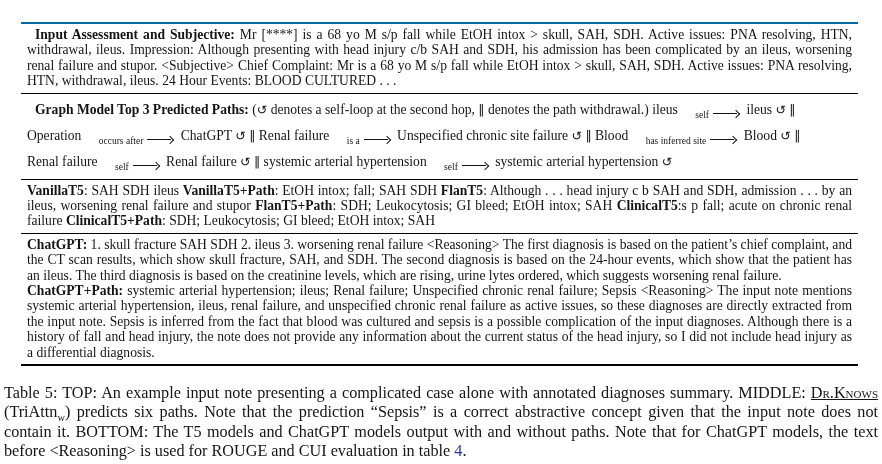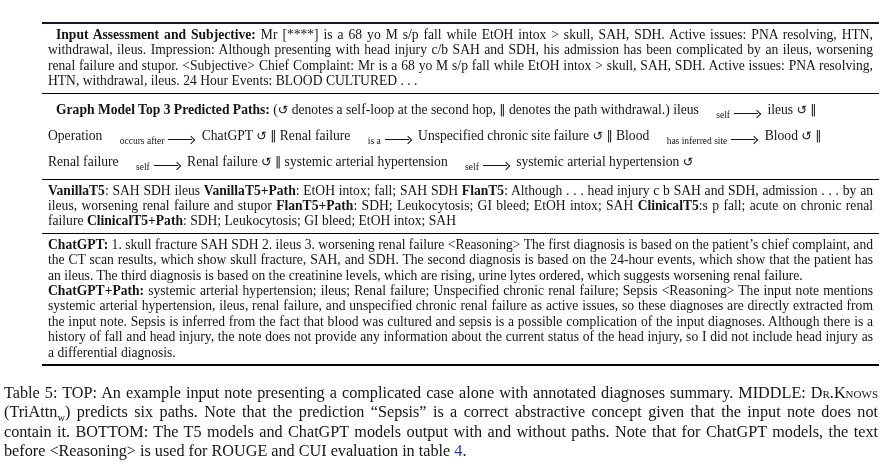--- a/index.html
+++ b/index.html
@@ -1,28 +1,28 @@
 <!DOCTYPE html>
 <html><head>
 <meta charset="utf-8">
 <style>
   html,body{margin:0;padding:0;background:#ffffff;}
   body{width:882px;height:464px;overflow:hidden;
        font-family:"Liberation Serif","DejaVu Serif",serif;color:#151515;}
   .page{position:relative;width:882px;height:464px;background:#ffffff;}
 
   .tbl{position:absolute;left:21px;top:22px;width:837px;box-sizing:border-box;
-       border-top:2px solid #0f172a;border-bottom:2.4px solid #000;margin-left:21px;}
+       border-top:2px solid #0369a1;border-bottom:2.4px solid #000;}
   .box{border-bottom:1.2px solid #000;padding:3px 6px 4px 6px;}
   .box:last-child{border-bottom:none;}
 
   .para{margin:0;font-size:13.6px;line-height:15.4px;text-align:justify;}
   .indent{text-indent:8px;}
   .b{font-weight:700;}
-  .sc{font-variant:small-caps;}
+  .sc{font-variant:small-caps;text-decoration:underline;}
   sub{font-size:64%;line-height:0;}
   .link{color:#2433b4;}
 
   
   .graphline{font-size:13.6px;line-height:26px;text-align:left;}
   .loop,.sepg{font-family:"DejaVu Sans",sans-serif;font-size:12.5px;}
   .xar{display:inline-flex;flex-direction:row;align-items:stretch;
        vertical-align:-4px;margin:0 3px;text-align:center;}
   .xar .lbl{font-size:9.5px;line-height:10px;padding:0 3px;white-space:nowrap;}
   .xar .shaft{position:relative;height:8px;min-width:28px;}

